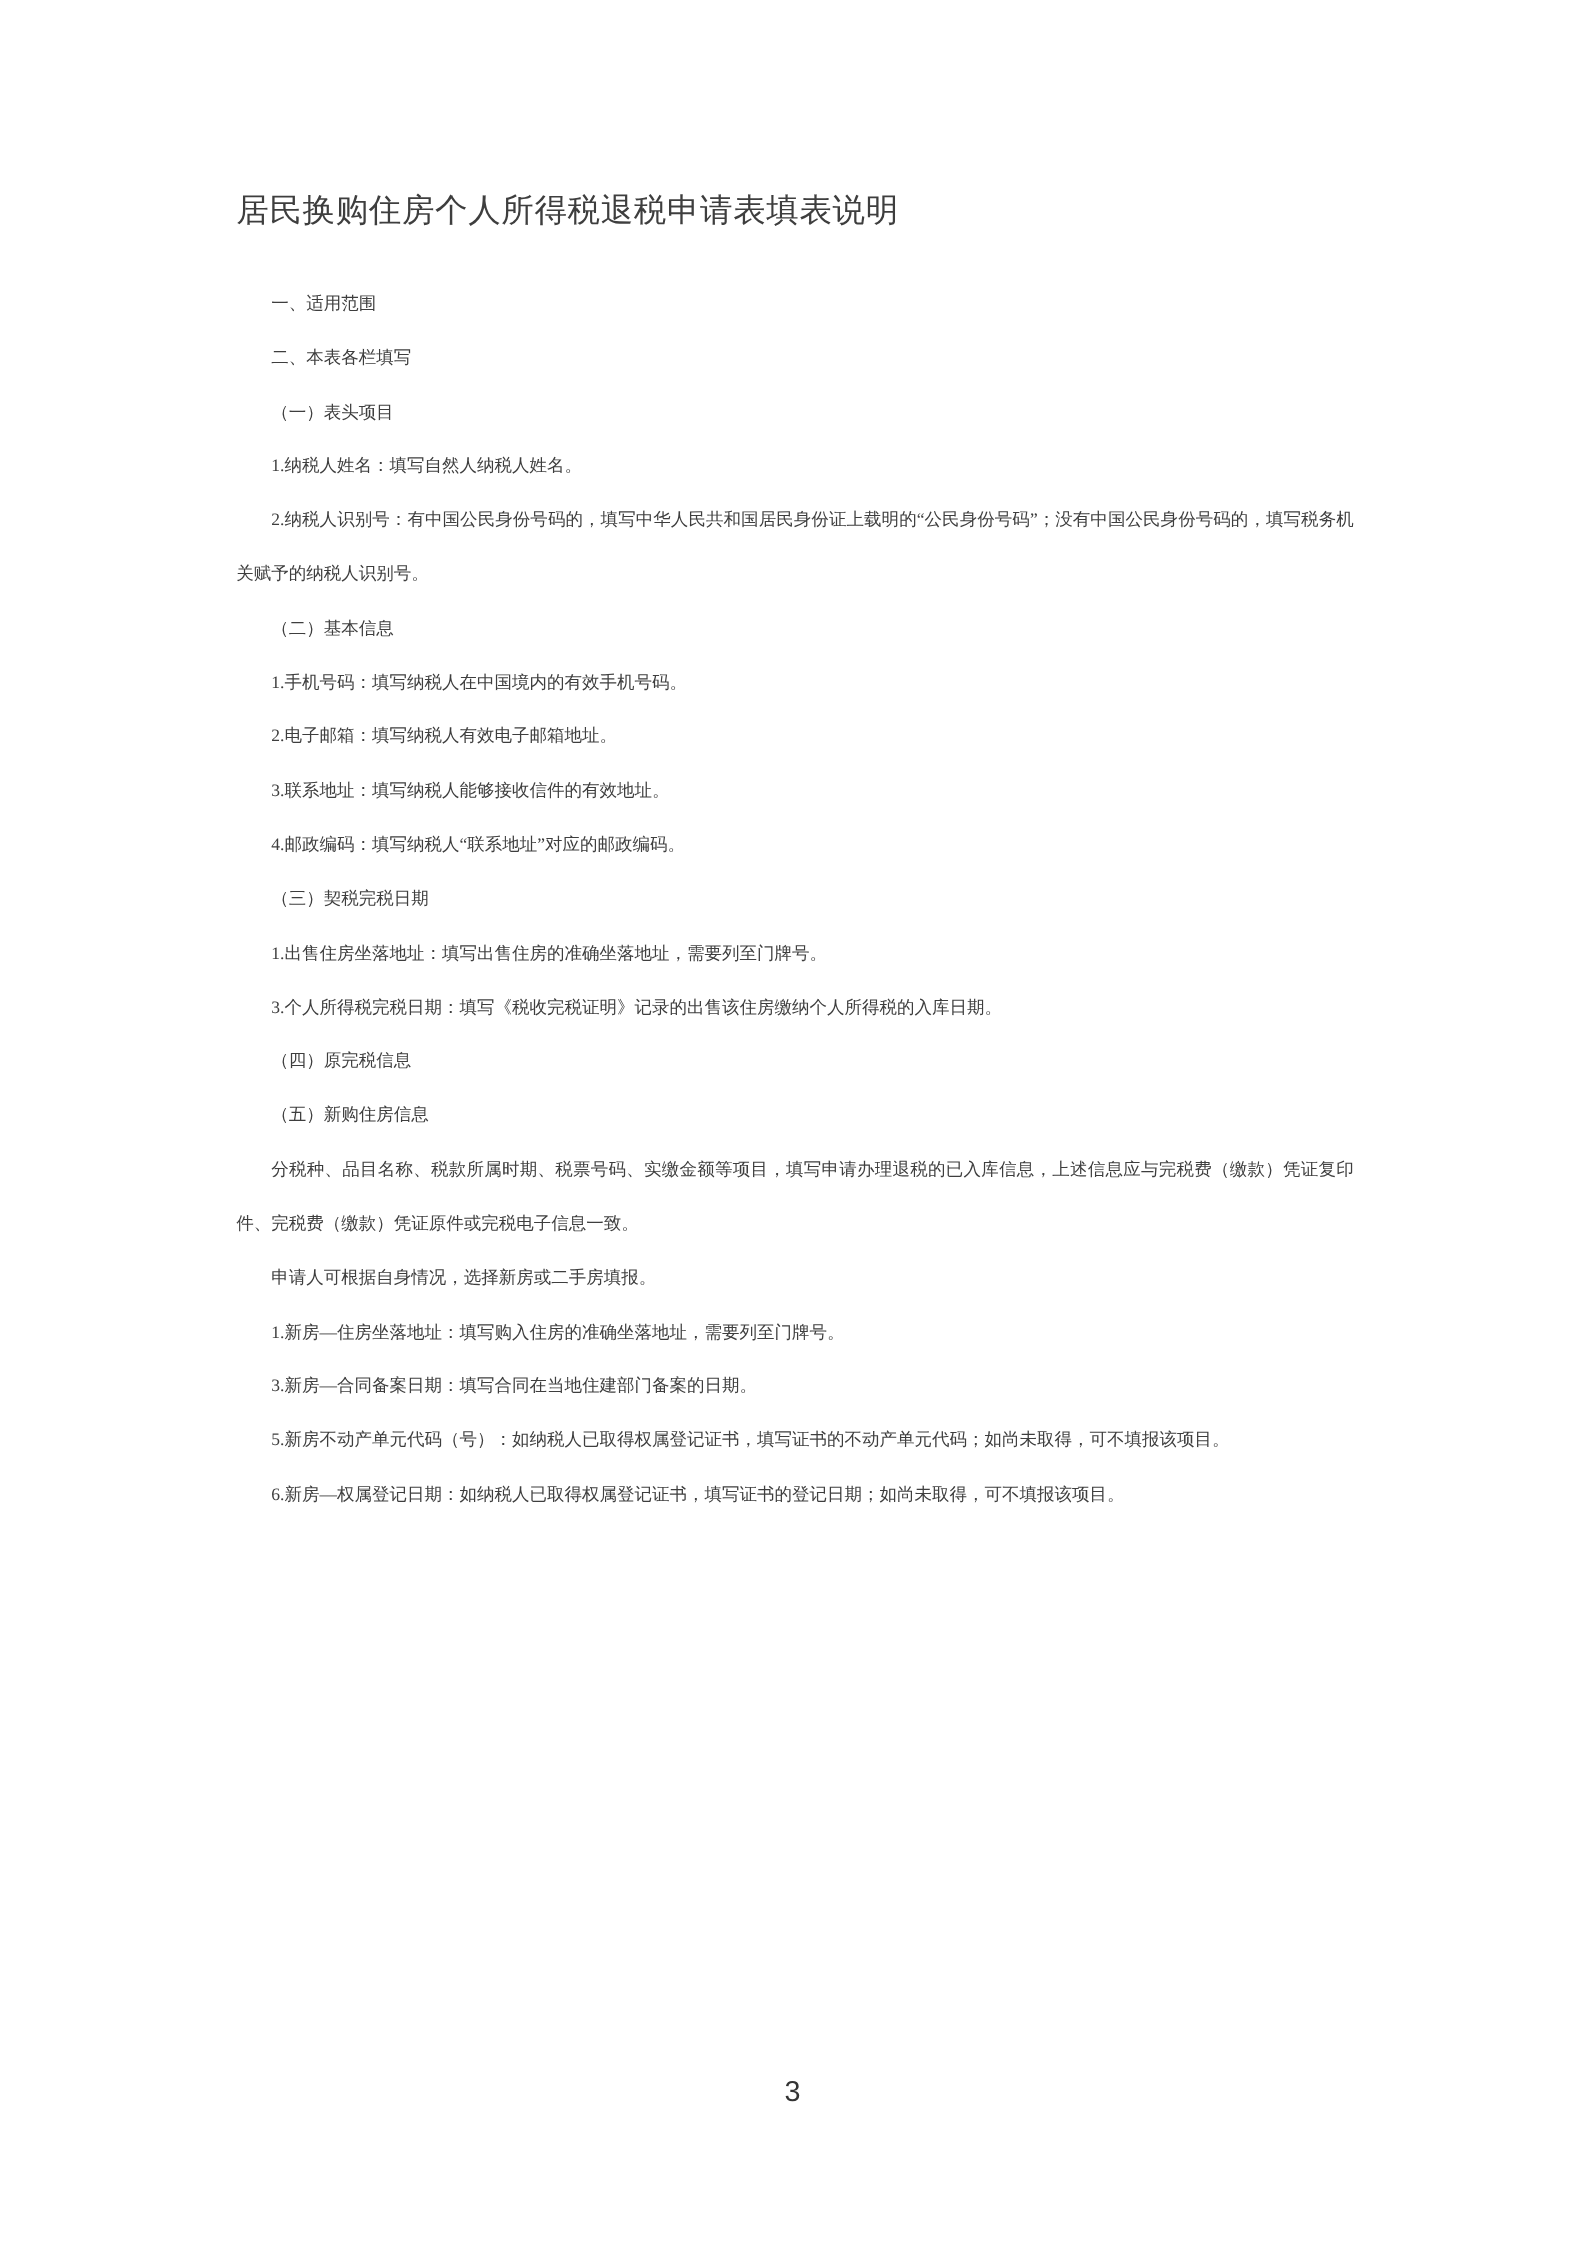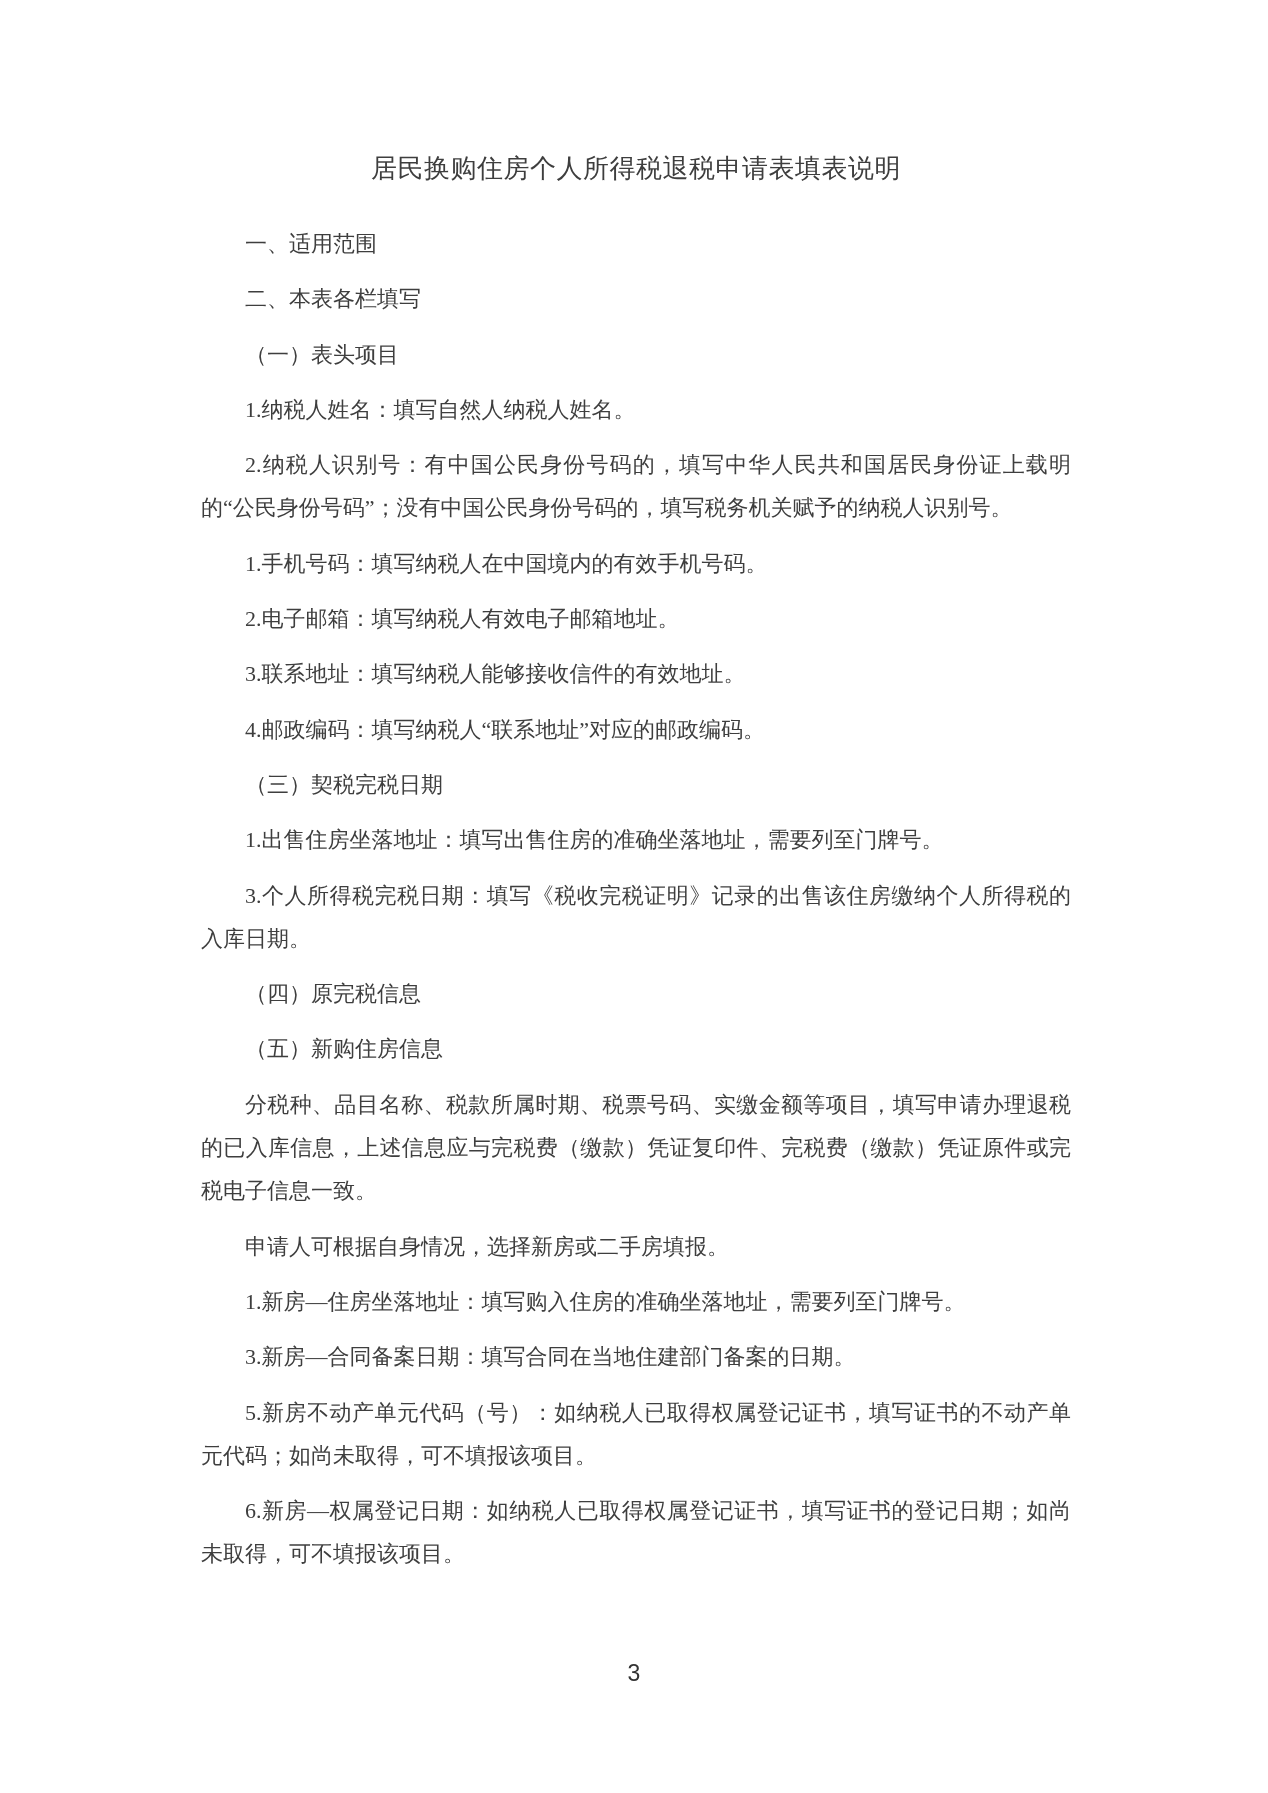--- a/index.html
+++ b/index.html
@@ -23,27 +23,27 @@
   .content {
     position: absolute;
     left: 189px;
     top: 147px;
     width: 894px;
   }
   .doc-title {
     font-size: 26px;
     line-height: 44px;
     font-weight: 400;
-    text-align: center;
+    text-align: left;
     margin: 0 0 31px 0;
     letter-spacing: 0.5px;
   }
   .para {
-    margin: 12px;
-    font-size: 22px;
+    margin: 0;
+    font-size: 14px;
     line-height: 43.3px;
     text-align: justify;
     text-indent: 2em;
     word-break: break-all;
   }
   .footer {
     position: absolute;
     left: 0;
     top: 1660px;
     width: 100%;
@@ -58,20 +58,21 @@
 
 <div class="page">
   <div class="content">
     <h1 class="doc-title">居民换购住房个人所得税退税申请表填表说明</h1>
 
     <p class="para">一、适用范围</p>
     <p class="para">二、本表各栏填写</p>
     <p class="para">（一）表头项目</p>
     <p class="para">1.纳税人姓名：填写自然人纳税人姓名。</p>
     <p class="para">2.纳税人识别号：有中国公民身份号码的，填写中华人民共和国居民身份证上载明的“公民身份号码”；没有中国公民身份号码的，填写税务机关赋予的纳税人识别号。</p>
+    <p class="para">（二）基本信息</p>
     <p class="para">1.手机号码：填写纳税人在中国境内的有效手机号码。</p>
     <p class="para">2.电子邮箱：填写纳税人有效电子邮箱地址。</p>
     <p class="para">3.联系地址：填写纳税人能够接收信件的有效地址。</p>
     <p class="para">4.邮政编码：填写纳税人“联系地址”对应的邮政编码。</p>
     <p class="para">（三）契税完税日期</p>
     <p class="para">1.出售住房坐落地址：填写出售住房的准确坐落地址，需要列至门牌号。</p>
     <p class="para">3.个人所得税完税日期：填写《税收完税证明》记录的出售该住房缴纳个人所得税的入库日期。</p>
     <p class="para">（四）原完税信息</p>
     <p class="para">（五）新购住房信息</p>
     <p class="para">分税种、品目名称、税款所属时期、税票号码、实缴金额等项目，填写申请办理退税的已入库信息，上述信息应与完税费（缴款）凭证复印件、完税费（缴款）凭证原件或完税电子信息一致。</p>

